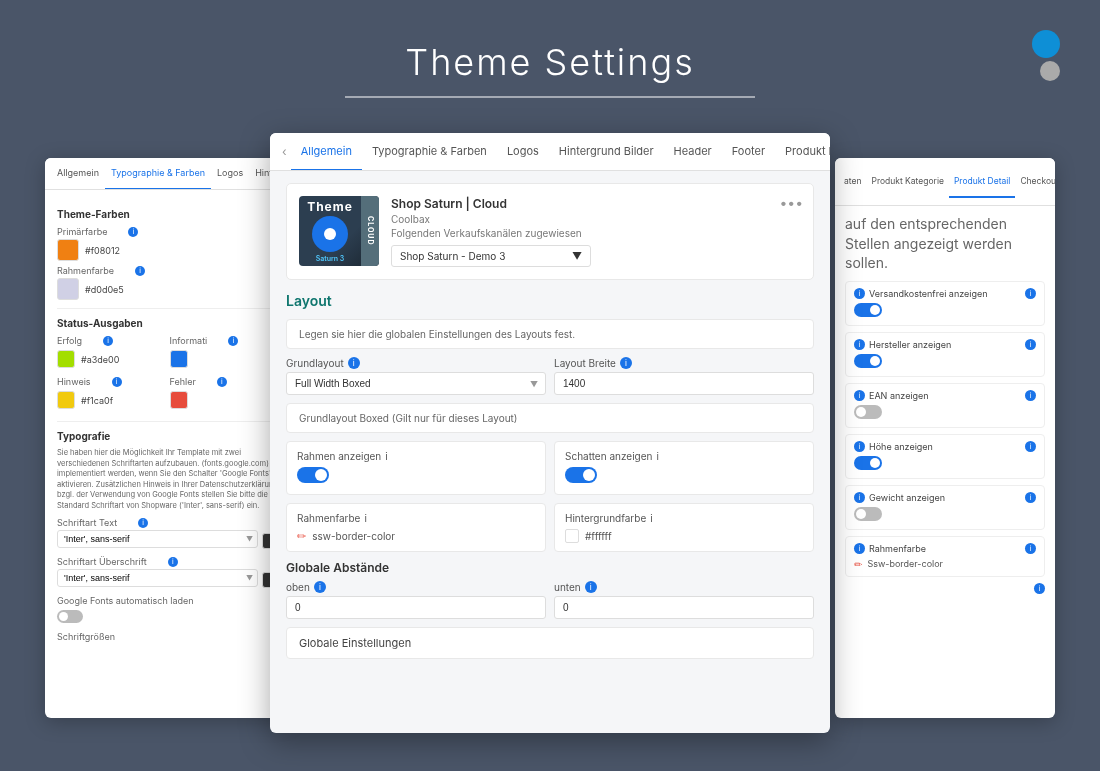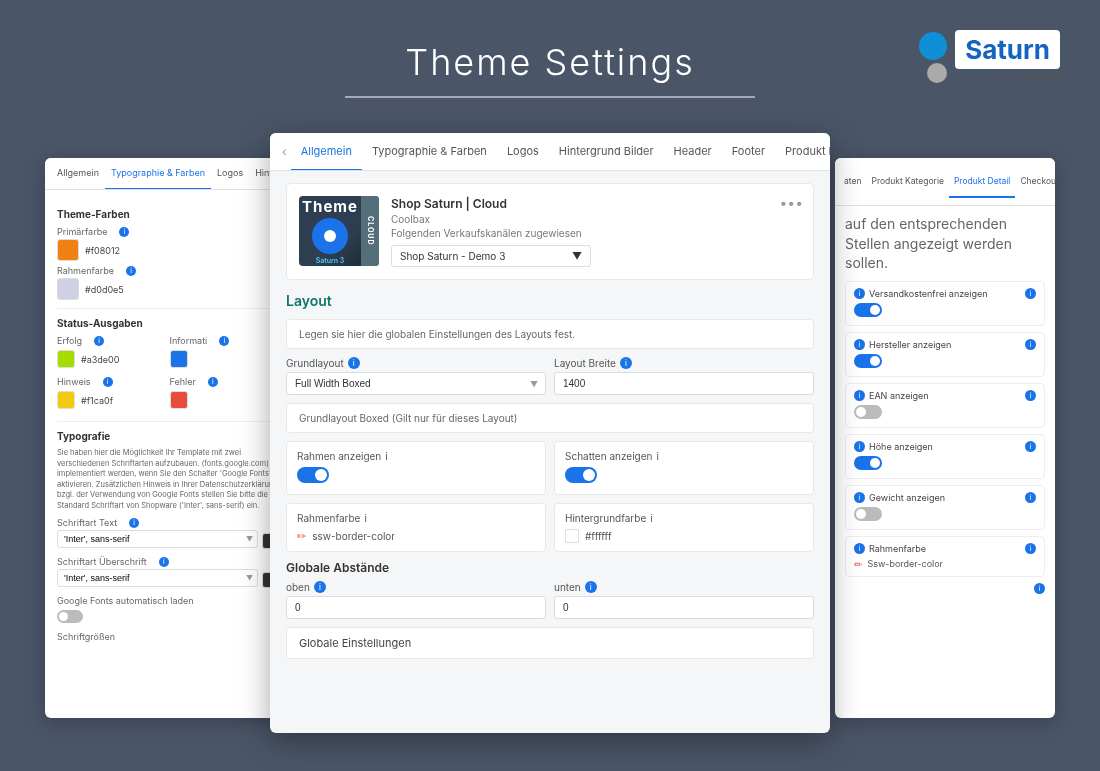--- a/index.html
+++ b/index.html
@@ -455,21 +455,21 @@
     .left-section-title {
       font-size: 10px;
       font-weight: 700;
       color: #333;
       margin-bottom: 6px;
       margin-top: 8px;
     }
     .left-form-label {
       display: flex;
       align-items: center;
-      gap: 12px;
+      gap: 21px;
       font-size: 9px;
       color: #666;
       margin-bottom: 2px;
     }
     .left-info-icon {
       width: 10px;
       height: 10px;
       border-radius: 50%;
       background: #1a73e8;
       color: #fff;
@@ -698,28 +698,20 @@
 <body>
 
 <div class="page-header">
   <h1 class="page-title">Theme Settings</h1>
 
   
   <div class="logo-area">
     <div class="logo-circles">
       <div class="logo-circle-blue"></div>
       <div class="logo-circle-gray"></div>
-    </div>
-    <div class="logo-text-wrap">
-      <div style="background:#fff; padding: 4px 10px; border-radius:4px;">
-        <span class="logo-text">
-          <span class="saturn">Saturn</span>
-        </span>
-      </div>
-      <div class="logo-sub">von CoolBax</div>
     </div>
   </div>
 </div>
 
 <div class="panels-container">
 
   <div class="panel-left">
     <div class="left-panel-tab-nav">
       <div class="left-tab-item">Allgemein</div>
       <div class="left-tab-item active">Typographie &amp; Farben</div>
@@ -846,21 +838,21 @@
       <div class="tab-item">Footer</div>
       <div class="tab-item">Produkt Kategorie</div>
 
     </div>
 
     <div class="panel-content">
 
       <div class="shop-card">
         <div class="shop-logo-box">
           <div style="text-align:center; padding-right:18px;">
-            <div style="color:#fff; font-size:15px; font-weight:700; letter-spacing:1px; margin-bottom:2px;">Theme</div>
+            <div style="color:#fff; font-size:12px; font-weight:700; letter-spacing:1px; margin-bottom:2px;">Theme</div>
             <div style="display:flex; flex-direction:column; align-items:center;">
               <div style="width:36px; height:36px; border-radius:50%; background:#1a73e8; display:flex; align-items:center; justify-content:center; margin-bottom:2px;">
                 <div style="width:12px; height:12px; border-radius:50%; background:#fff;"></div>
               </div>
               <div style="color:#4fc3f7; font-size:7px; font-weight:600;">Saturn 3</div>
             </div>
           </div>
           <div class="shop-logo-cloud-badge">CLOUD</div>
         </div>
         <div class="shop-info">

